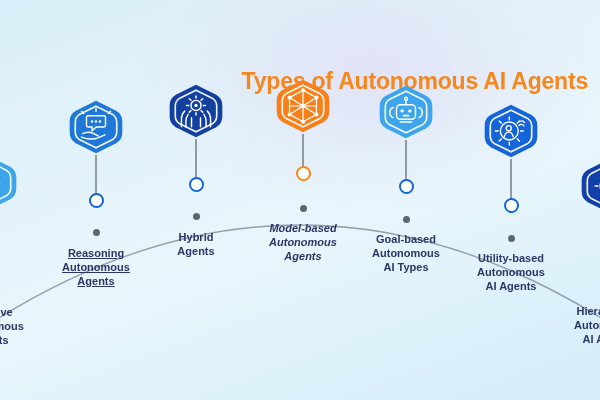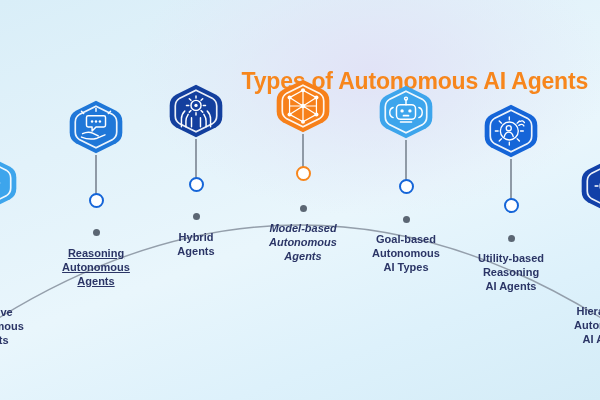--- a/index.html
+++ b/index.html
@@ -217,21 +217,21 @@
           <circle cx="46" cy="45" r="4.5"></circle>
           <path d="M38 60 q2 -8 8 -8 q6 0 8 8"></path>
           <path d="M64 40 q6 -4 9 1 M66 33 q5 -3 8 2"></path>
         </g>
       </svg>
     </div>
     <div class="stem" style="top:56px; height:46px;"></div>
     <div class="ring" style="top:95px;"></div>
     <div class="dot" style="top:132px;"></div>
     <div class="label" style="top:148px; left:-32px; width:120px;">Utility-based
-Reasoning
+Autonomous
 AI Agents</div>
   </div>
 
   <div class="node" style="left:580px; top:158px; width:56px;">
     <div class="hex-wrap" style="left:0; top:0; width:56px; height:56px;">
       <svg class="hex" viewBox="0 0 100 100">
         <path d="M50 3 L86 21 Q97 27 97 40 L97 60 Q97 73 86 79 L50 97 L14 79 Q3 73 3 60 L3 40 Q3 27 14 21 Z" fill="#1240a8"></path>
         <path d="M50 13 L79 27 Q87 32 87 41 L87 59 Q87 68 79 73 L50 87 L21 73 Q13 68 13 59 L13 41 Q13 32 21 27 Z" fill="none" stroke="#ffffff" stroke-width="3" opacity="0.92"></path>
         <g stroke="#ffffff" stroke-width="2.6" fill="none" stroke-linecap="round">
           <circle cx="50" cy="50" r="14"></circle>

